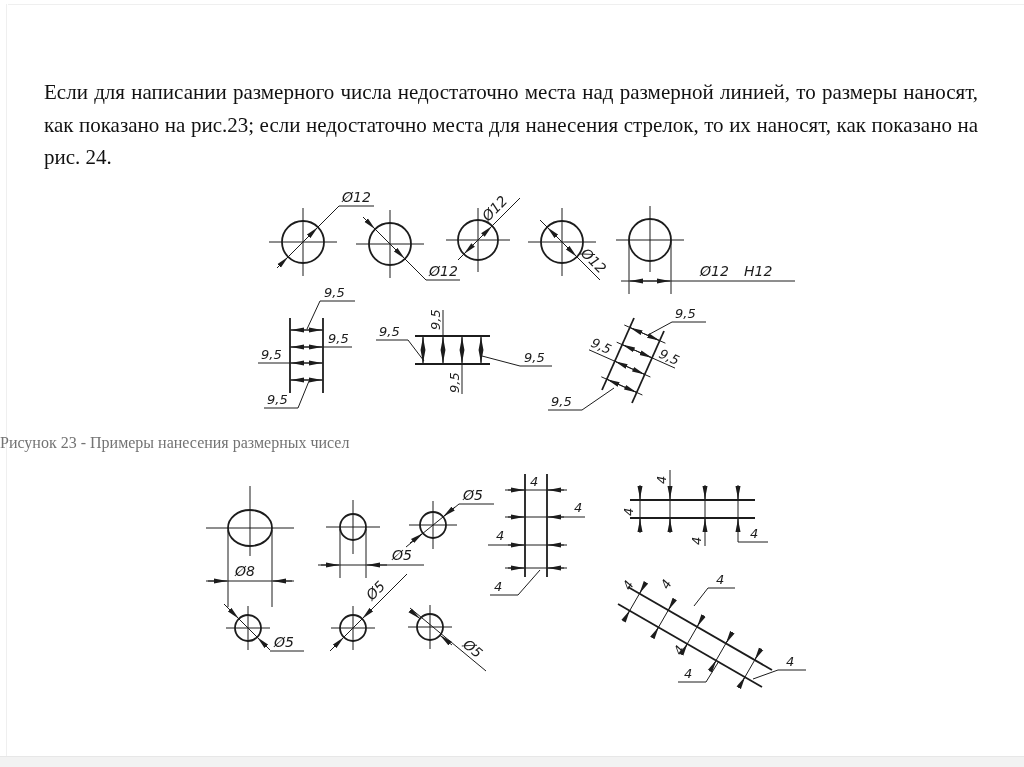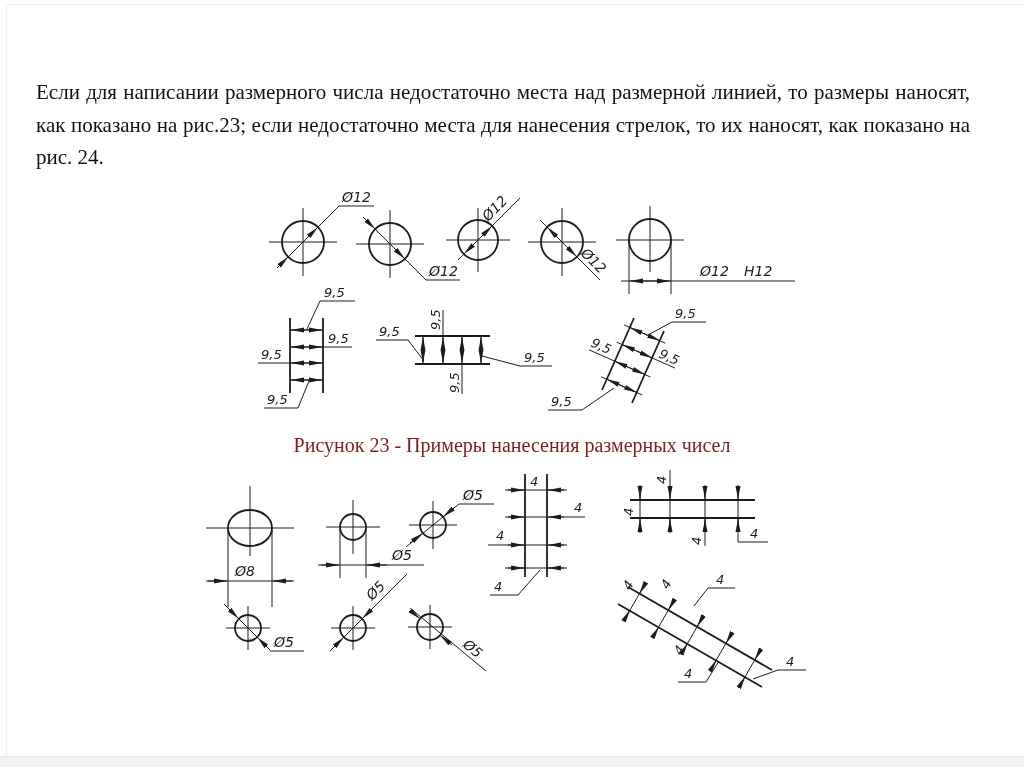--- a/index.html
+++ b/index.html
@@ -1,23 +1,23 @@
 <!DOCTYPE html>
 <html><head>
 <meta charset="utf-8">
 <style>
   html,body{margin:0;padding:0;background:#ffffff;}
   .slide{position:relative;width:1024px;height:767px;background:#ffffff;overflow:hidden;
          font-family:"Liberation Serif", serif;color:#000;}
   .edge-top{position:absolute;left:8px;top:4px;right:0;height:1px;background:#efefef;}
   .edge-left{position:absolute;left:6px;top:4px;width:1px;bottom:10px;background:#efefef;}
   .footer-bar{position:absolute;left:0;right:0;bottom:0;height:10px;background:#f2f2f2;border-top:1px solid #e7e7e7;}
-  .intro{position:absolute;left:36px;top:76px;width:934px;font-size:21px;line-height:32.5px;
+  .intro{position:absolute;left:44px;top:76px;width:934px;font-size:21px;line-height:32.5px;
          text-align:justify;color:#111;}
-  .caption{position:absolute;left:0;width:1024px;text-align:center;font-size:20px;color:#7f1d1d;}
+  .caption{position:absolute;left:0;width:1024px;font-size:16px;color:#737373;}
   .cap23{top:434px;}
   .cap24{top:719px;}
   svg.draw{position:absolute;left:0;top:0;}
   svg .ln{stroke:#1c1c1c;fill:none;}
   svg .s2{stroke-width:1.8px;}
   svg .s1{stroke-width:1px;}
   svg text.dim{font-family:"DejaVu Sans", sans-serif;font-style:italic;font-size:14px;fill:#1c1c1c;}
   svg text.dsm{font-size:13px;}
 </style>
 </head>

